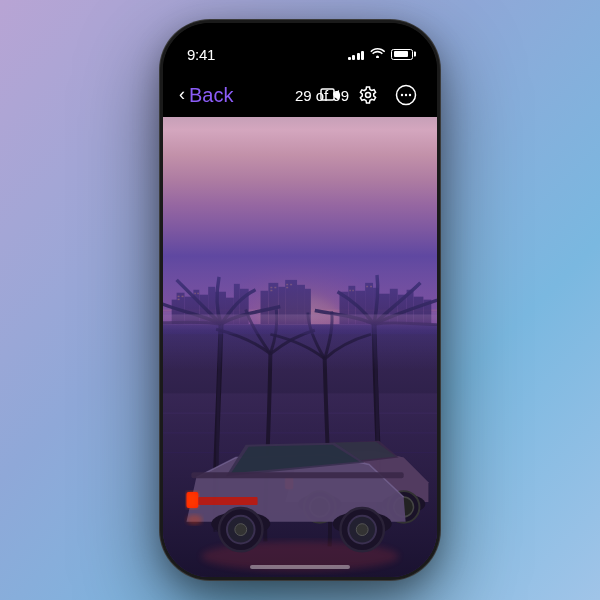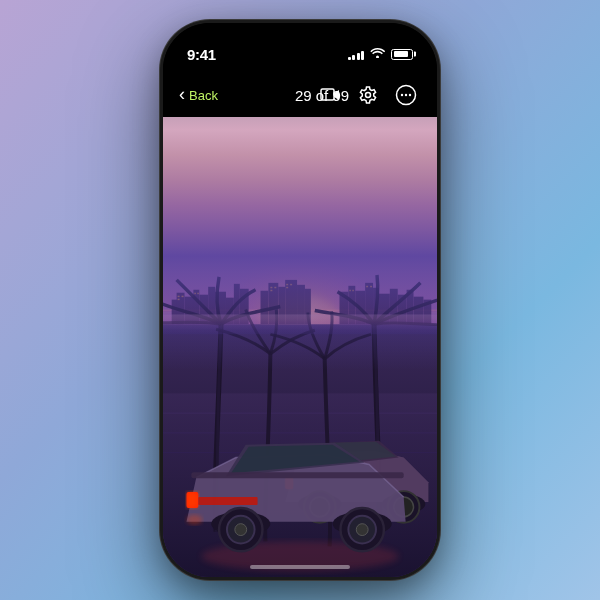--- a/index.html
+++ b/index.html
@@ -47,21 +47,21 @@
       background: #000;
       z-index: 10;
       display: flex;
       align-items: center;
       justify-content: space-between;
       padding: 12px 24px 0;
     }
 
     .status-time {
       font-size: 15px;
-      font-weight: 700;
+      font-weight: 400;
       color: #fff;
       letter-spacing: -0.3px;
     }
 
     .status-icons {
       display: flex;
       align-items: center;
       gap: 5px;
     }
 
@@ -139,23 +139,23 @@
     }
 
     .nav-back-chevron {
       font-size: 18px;
       font-weight: 300;
       color: #fff;
       margin-top: -1px;
     }
 
     .nav-back-label {
-      font-size: 13px;
+      font-size: 20px;
       font-weight: 400;
-      color: #bef264;
+      color: #8b5cf6;
     }
 
     .nav-counter {
       font-size: 15px;
       font-weight: 400;
       color: #fff;
       position: absolute;
       left: 50%;
       transform: translateX(-50%);
       margin-left: 22px;

